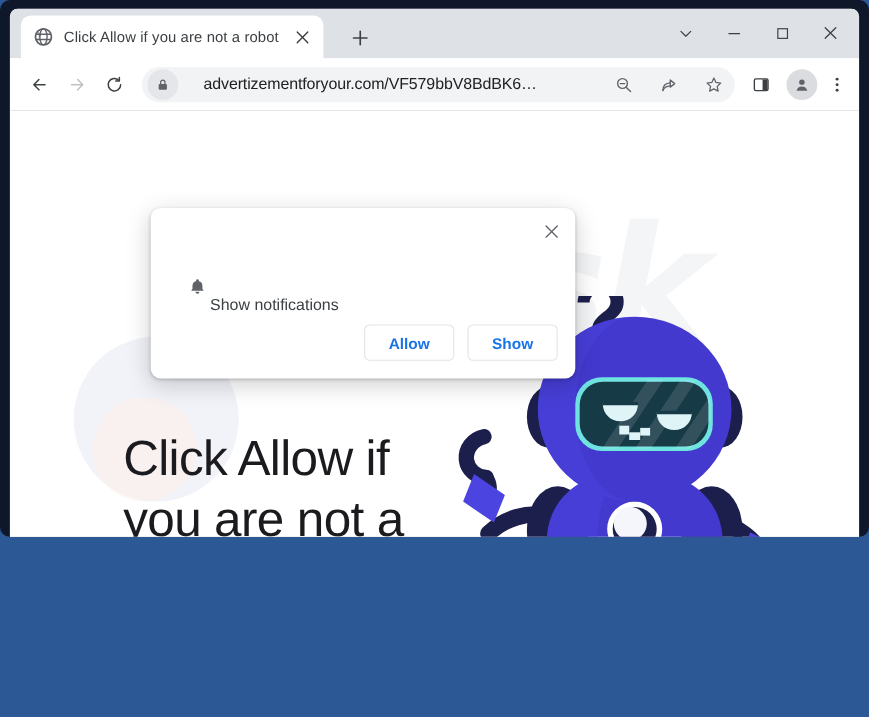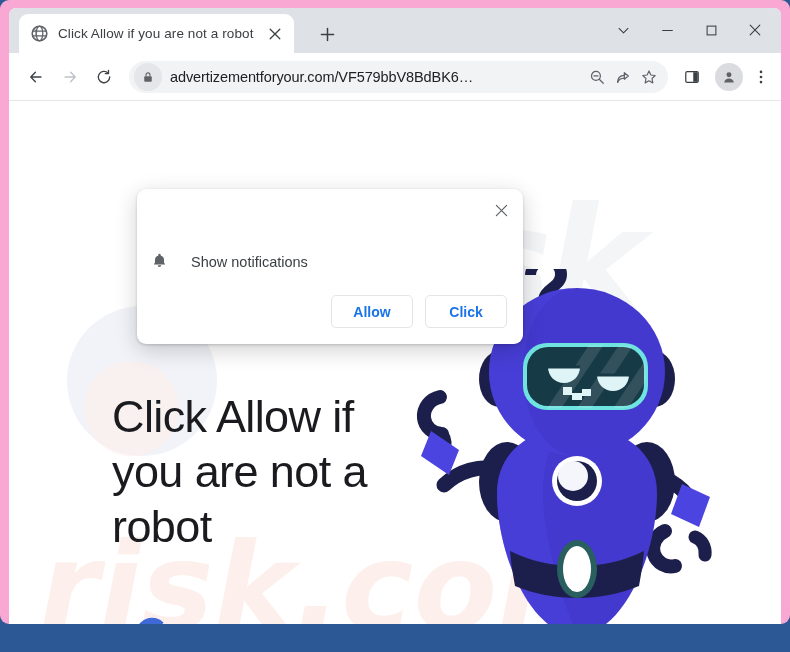--- a/index.html
+++ b/index.html
@@ -5,22 +5,22 @@
   html,body{margin:0;padding:0;}
   body{
     width:790px;height:652px;overflow:hidden;
     background:#2c5896;
     font-family:"Liberation Sans", sans-serif;
     -webkit-font-smoothing:antialiased;
   }
 
   
   .os-window{
-    position:absolute;left:0;top:0;width:790px;height:624px;
-    background:#f9a8d4;
+    position:absolute;left:0;top:0;width:790px;height:488px;
+    background:#0f172a;
     border-radius:9px;
     box-sizing:border-box;
     padding:8px 9px 1px 9px;
     overflow:hidden;
   }
   .browser{
     position:relative;width:772px;height:635px;
     background:#ffffff;
     border-radius:7px 7px 6px 6px;
     overflow:hidden;
@@ -56,20 +56,21 @@
   .toolbar{
     position:relative;height:48px;background:#ffffff;
     display:flex;align-items:center;padding:0 6px 0 10px;box-sizing:border-box;
     border-bottom:1px solid #e6e6e6;
   }
   .navbtn{width:34px;height:34px;border-radius:50%;display:flex;align-items:center;justify-content:center;flex:0 0 34px;}
   .omnibox{
     flex:1 1 auto;height:32px;background:#f1f3f4;border-radius:16px;
     display:flex;align-items:center;margin:0 6px 0 8px;padding:0 6px 0 4px;
     min-width:0;
+    gap:15px;
   }
   .lock-pill{
     width:28px;height:28px;border-radius:50%;background:#e4e6e9;
     display:flex;align-items:center;justify-content:center;flex:0 0 28px;margin-left:1px;
   }
   .url{
     flex:1 1 auto;font-size:14.5px;color:#202124;white-space:nowrap;overflow:hidden;
     text-overflow:clip;margin-left:8px;letter-spacing:-.1px;
   }
   .omni-icon{width:26px;height:26px;display:flex;align-items:center;justify-content:center;flex:0 0 26px;}
@@ -115,21 +116,21 @@
     box-shadow:0 1px 3px rgba(0,0,0,.18), 0 6px 22px rgba(0,0,0,.19);
     z-index:30;
   }
   .perm-close{
     position:absolute;right:8px;top:7px;width:28px;height:28px;border-radius:50%;
     display:flex;align-items:center;justify-content:center;
   }
   .perm-title{
     position:absolute;left:22px;top:26px;font-size:16px;color:#202124;letter-spacing:-.1px;
   }
-  .perm-row{position:absolute;left:12px;top:61px;display:flex;align-items:flex-end;}
+  .perm-row{position:absolute;left:32px;top:61px;display:flex;align-items:flex-start;flex-direction:column;}
   .perm-bell{width:20px;height:20px;flex:0 0 20px;display:flex;align-items:center;justify-content:center;}
   .perm-rowtext{margin-left:22px;font-size:14.5px;color:#3c4043;}
   .perm-actions{position:absolute;right:16px;bottom:16px;display:flex;}
   .pbtn{
     min-width:82px;height:33px;border:1px solid #e2e4e8;border-radius:5px;background:#fff;
     display:flex;align-items:center;justify-content:center;
     font-size:14px;color:#1a73e8;font-weight:700;padding:0 16px;box-sizing:border-box;
   }
   .pbtn + .pbtn{margin-left:12px;}
 </style>
@@ -355,19 +356,19 @@
             <svg viewBox="0 0 20 20" width="17" height="17">
               <path d="M10 2.2a1.5 1.5 0 0 1 1.5 1.5v.6a5 5 0 0 1 3.8 4.9v3.1l1.4 2.3H3.3l1.4-2.3V9.2a5 5 0 0 1 3.8-4.9v-.6A1.5 1.5 0 0 1 10 2.2z" fill="#5f6368"></path>
               <path d="M7.9 15.6a2.1 2.1 0 0 0 4.2 0z" fill="#5f6368"></path>
             </svg>
           </span>
           <span class="perm-rowtext">Show notifications</span>
         </div>
 
         <div class="perm-actions">
           <div class="pbtn">Allow</div>
-          <div class="pbtn">Click</div>
+          <div class="pbtn">Show</div>
         </div>
       </div>
 
     </div>
   </div>
 </div>
 
 </body></html>

